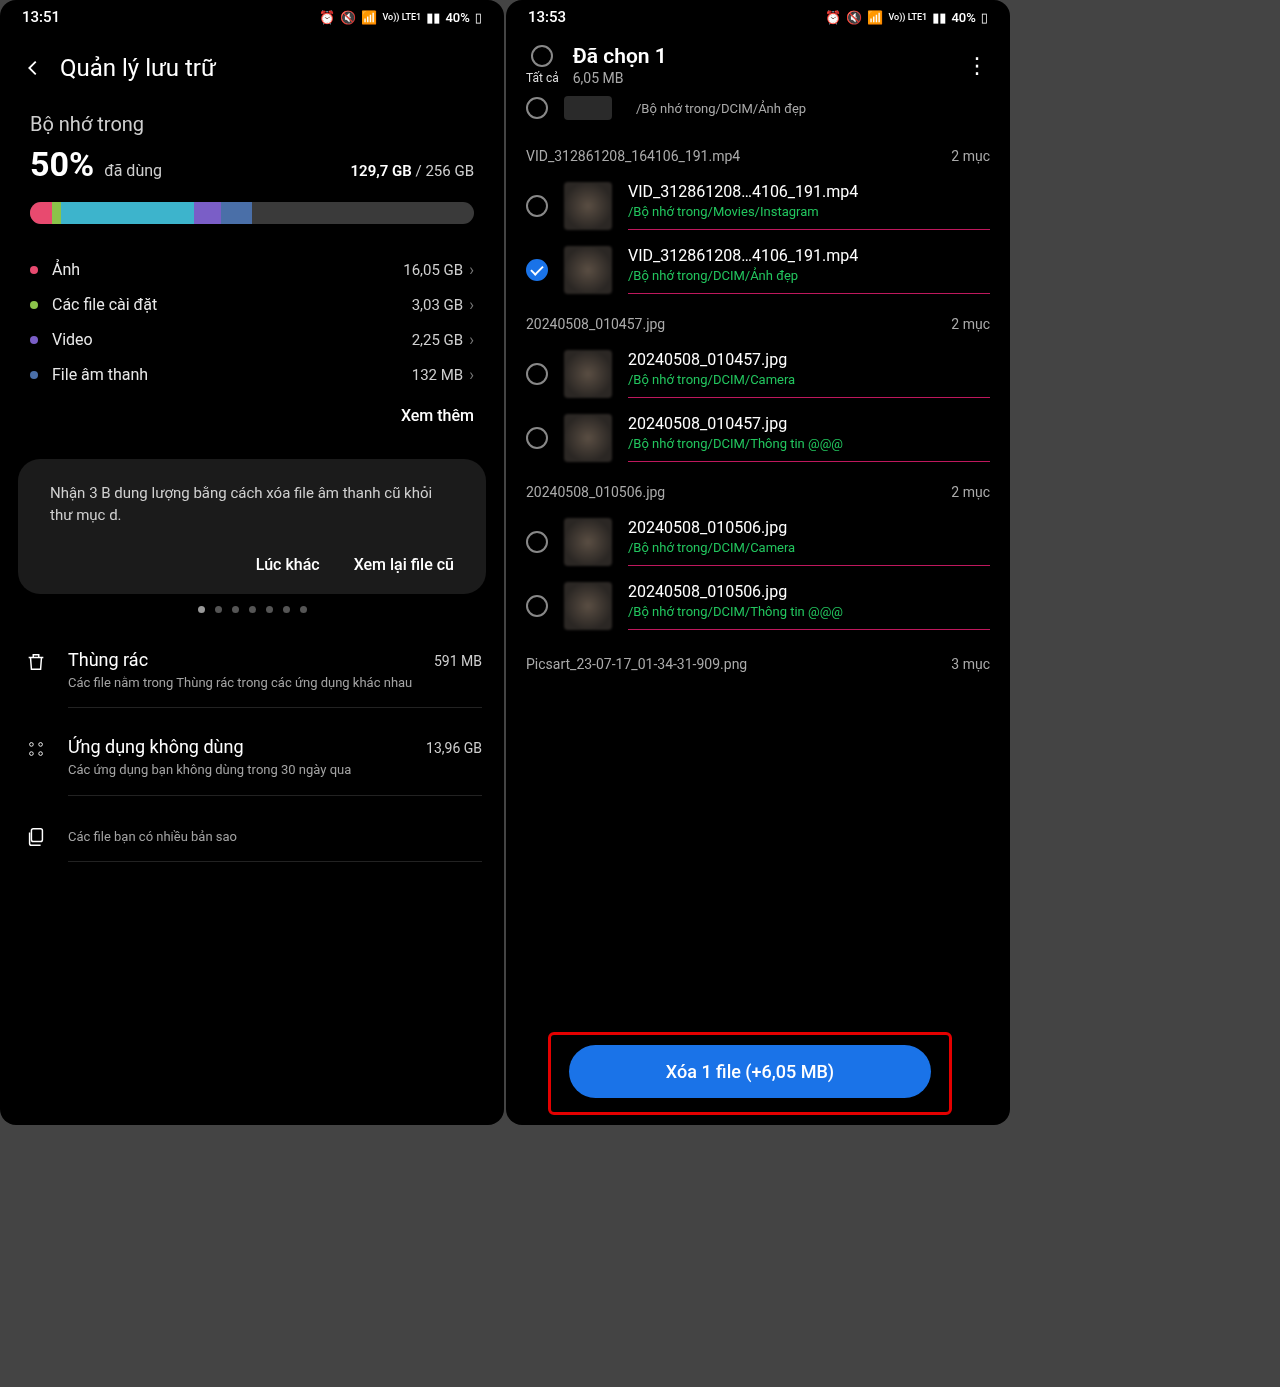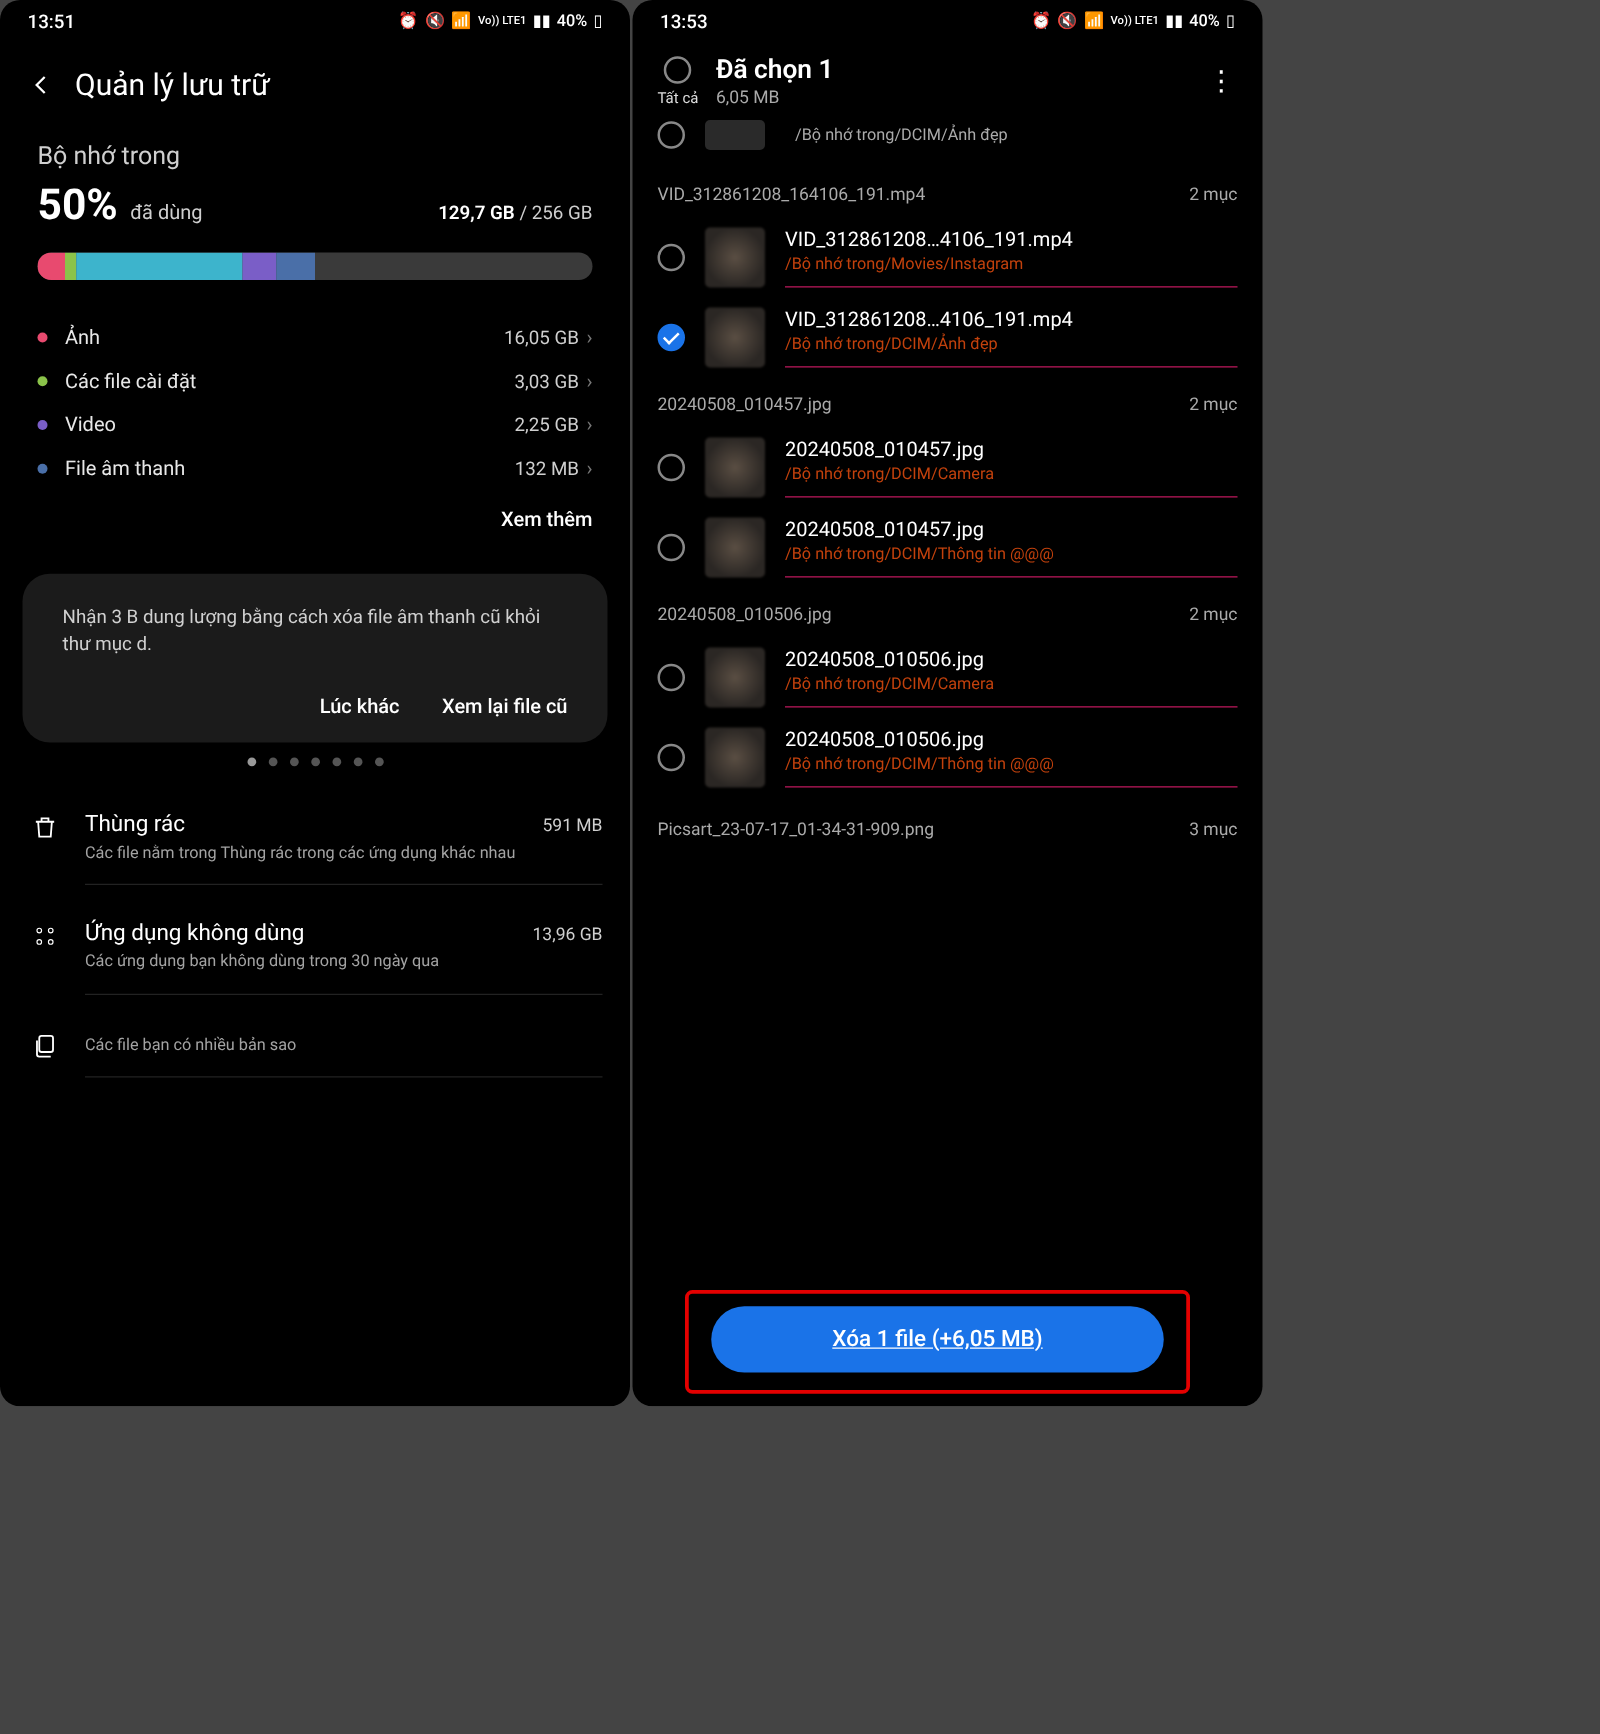--- a/index.html
+++ b/index.html
@@ -68,25 +68,25 @@
 
   .group-head { display: flex; justify-content: space-between; align-items: center; padding: 14px 20px 10px; font-size: 14px; color: #aaa; }
 
   .file-row { display: flex; align-items: center; gap: 16px; padding: 8px 20px; }
   .file-row .r-circle { flex-shrink: 0; }
   .file-row .r-circle.checked { background: #1a73e8; border-color: #1a73e8; display: flex; align-items: center; justify-content: center; }
   .file-row .r-circle.checked::after { content: ""; width: 10px; height: 5px; border-left: 2px solid #fff; border-bottom: 2px solid #fff; transform: rotate(-45deg) translate(1px,-1px); }
   .file-thumb { width: 48px; height: 48px; background: radial-gradient(circle at 50% 50%, #5a4e43 0%, #2b2724 70%); border-radius: 4px; flex-shrink: 0; filter: blur(1px); }
   .file-info { flex: 1; border-bottom: 1px solid #be185d; padding-bottom: 10px; min-width: 0; }
   .file-name { font-size: 16px; color: #fff; white-space: nowrap; overflow: hidden; text-overflow: ellipsis; }
-  .file-path { font-size: 13px; color: #c2410c; margin-top: 3px; }
+  .file-path { font-size: 13px; color: #22c55e; margin-top: 3px; }
 
   .group-partial { display: flex; justify-content: space-between; align-items: center; padding: 18px 20px 0; font-size: 14px; color: #aaa; }
 
-  .delete-wrap { position: absolute; left: 42px; right: 58px; bottom: 10px; border: 3px solid #e40000; border-radius: 6px; padding: 10px 18px 14px; text-decoration: underline; }
+  .delete-wrap { position: absolute; left: 42px; right: 58px; bottom: 10px; border: 3px solid #e40000; border-radius: 6px; padding: 10px 18px 14px; }
   .delete-btn { background: #1a73e8; color: #fff; font-size: 18px; font-weight: 500; padding: 16px; border-radius: 30px; text-align: center; }
 </style>
 </head>
 <body>
 
 <div class="screen">
   <div class="status-bar">
     <span>13:51</span>
     <div class="status-right">
       <span>⏰</span>

